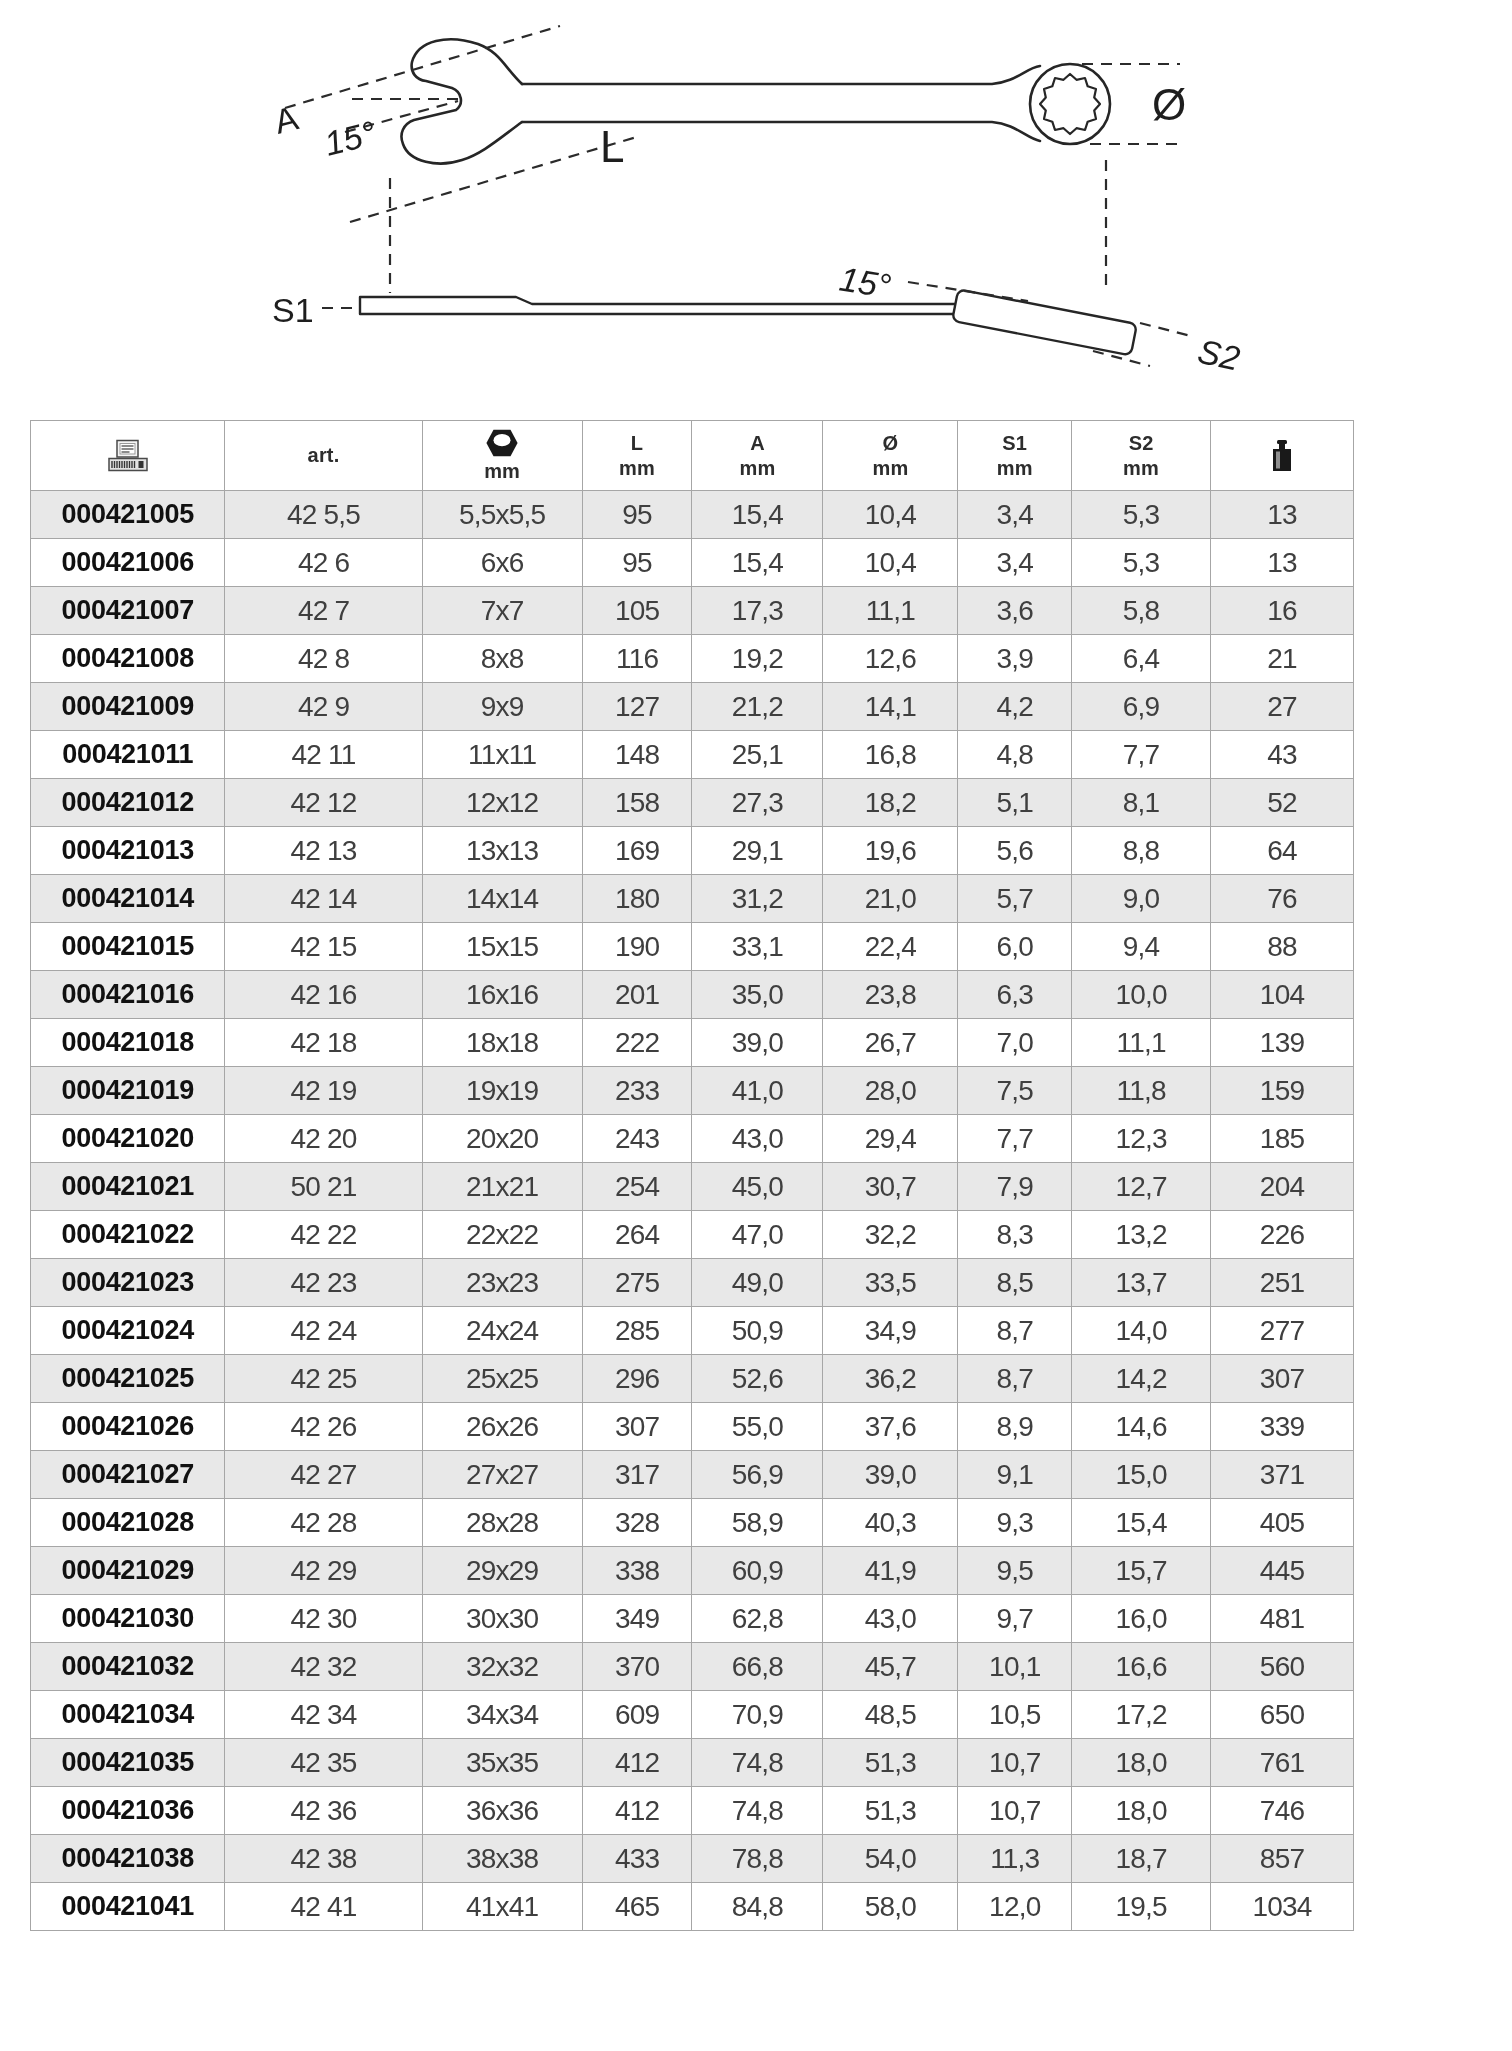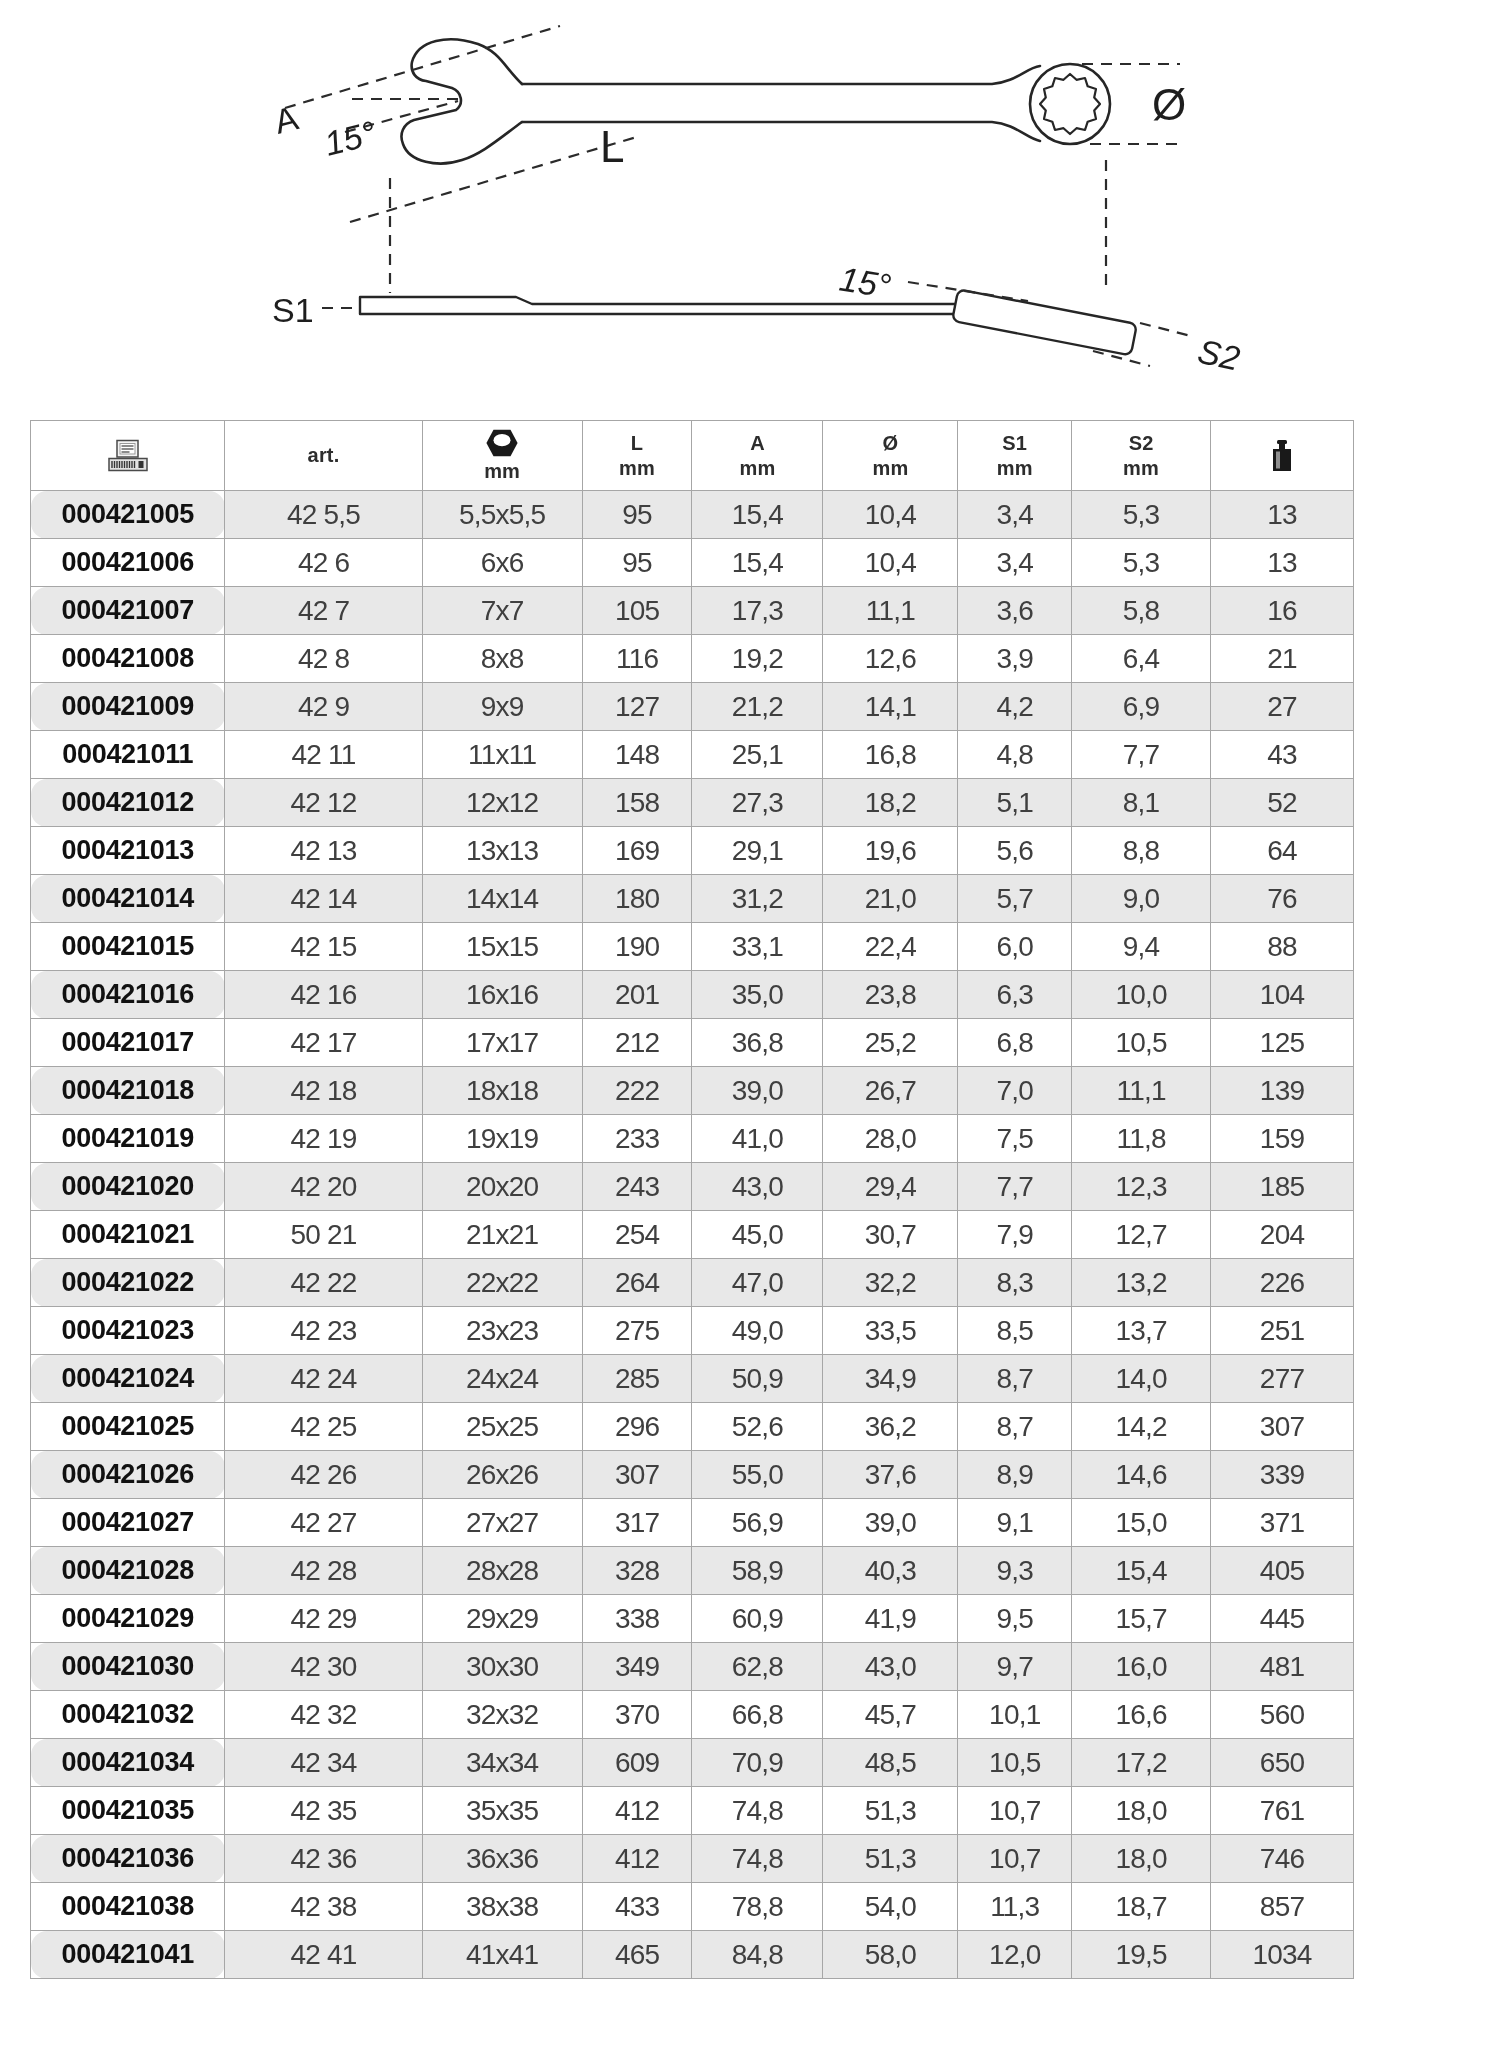--- a/index.html
+++ b/index.html
@@ -11,21 +11,21 @@
   .dl-big{font-size:44px;fill:#1e1e1e;font-family:"Liberation Sans",sans-serif;}
   .dl-it{font-style:italic;}
 
   table.specs{position:absolute;top:420px;left:30px;width:1324px;border-collapse:collapse;table-layout:fixed;}
   .specs th,.specs td{border:1px solid var(--border,#a6a6a6);text-align:center;vertical-align:middle;padding:0;overflow:hidden;}
   .specs thead th{height:69px;background:#ffffff;}
   .hl{display:block;font-weight:bold;font-size:20px;line-height:25px;color:#2d2d2d;letter-spacing:0.2px;}
   .hicon{display:inline-block;line-height:0;vertical-align:middle;}
   .hstack{display:flex;flex-direction:column;align-items:center;justify-content:center;gap:1px;}
   .specs td{height:47px;font-size:28px;color:var(--text,#3f3f3f);letter-spacing:-0.8px;white-space:nowrap;}
-  .specs td.code{font-weight:bold;color:var(--code-text,#111);font-size:27px;letter-spacing:-0.3px;border-radius:16px;}
+  .specs td.code{font-weight:bold;color:var(--code-text,#111);font-size:27px;letter-spacing:-0.3px;}
   .specs tbody tr:nth-child(odd){background:var(--row-alt,#e8e8e8);}
   .specs tbody tr:nth-child(even){background:#ffffff;}
 </style>
 </head>
 <body>
 
 <div class="page">
 
   <svg class="diagram" width="1512" height="370" viewBox="0 0 1512 370">
 
@@ -270,31 +270,20 @@
           <td>42 16</td>
           <td>16x16</td>
           <td>201</td>
           <td>35,0</td>
           <td>23,8</td>
           <td>6,3</td>
           <td>10,0</td>
           <td>104</td>
         </tr>
         <tr>
-          <td class="code">000421017</td>
-          <td>42 17</td>
-          <td>17x17</td>
-          <td>212</td>
-          <td>36,8</td>
-          <td>25,2</td>
-          <td>6,8</td>
-          <td>10,5</td>
-          <td>125</td>
-        </tr>
-        <tr>
           <td class="code">000421018</td>
           <td>42 18</td>
           <td>18x18</td>
           <td>222</td>
           <td>39,0</td>
           <td>26,7</td>
           <td>7,0</td>
           <td>11,1</td>
           <td>139</td>
         </tr>

